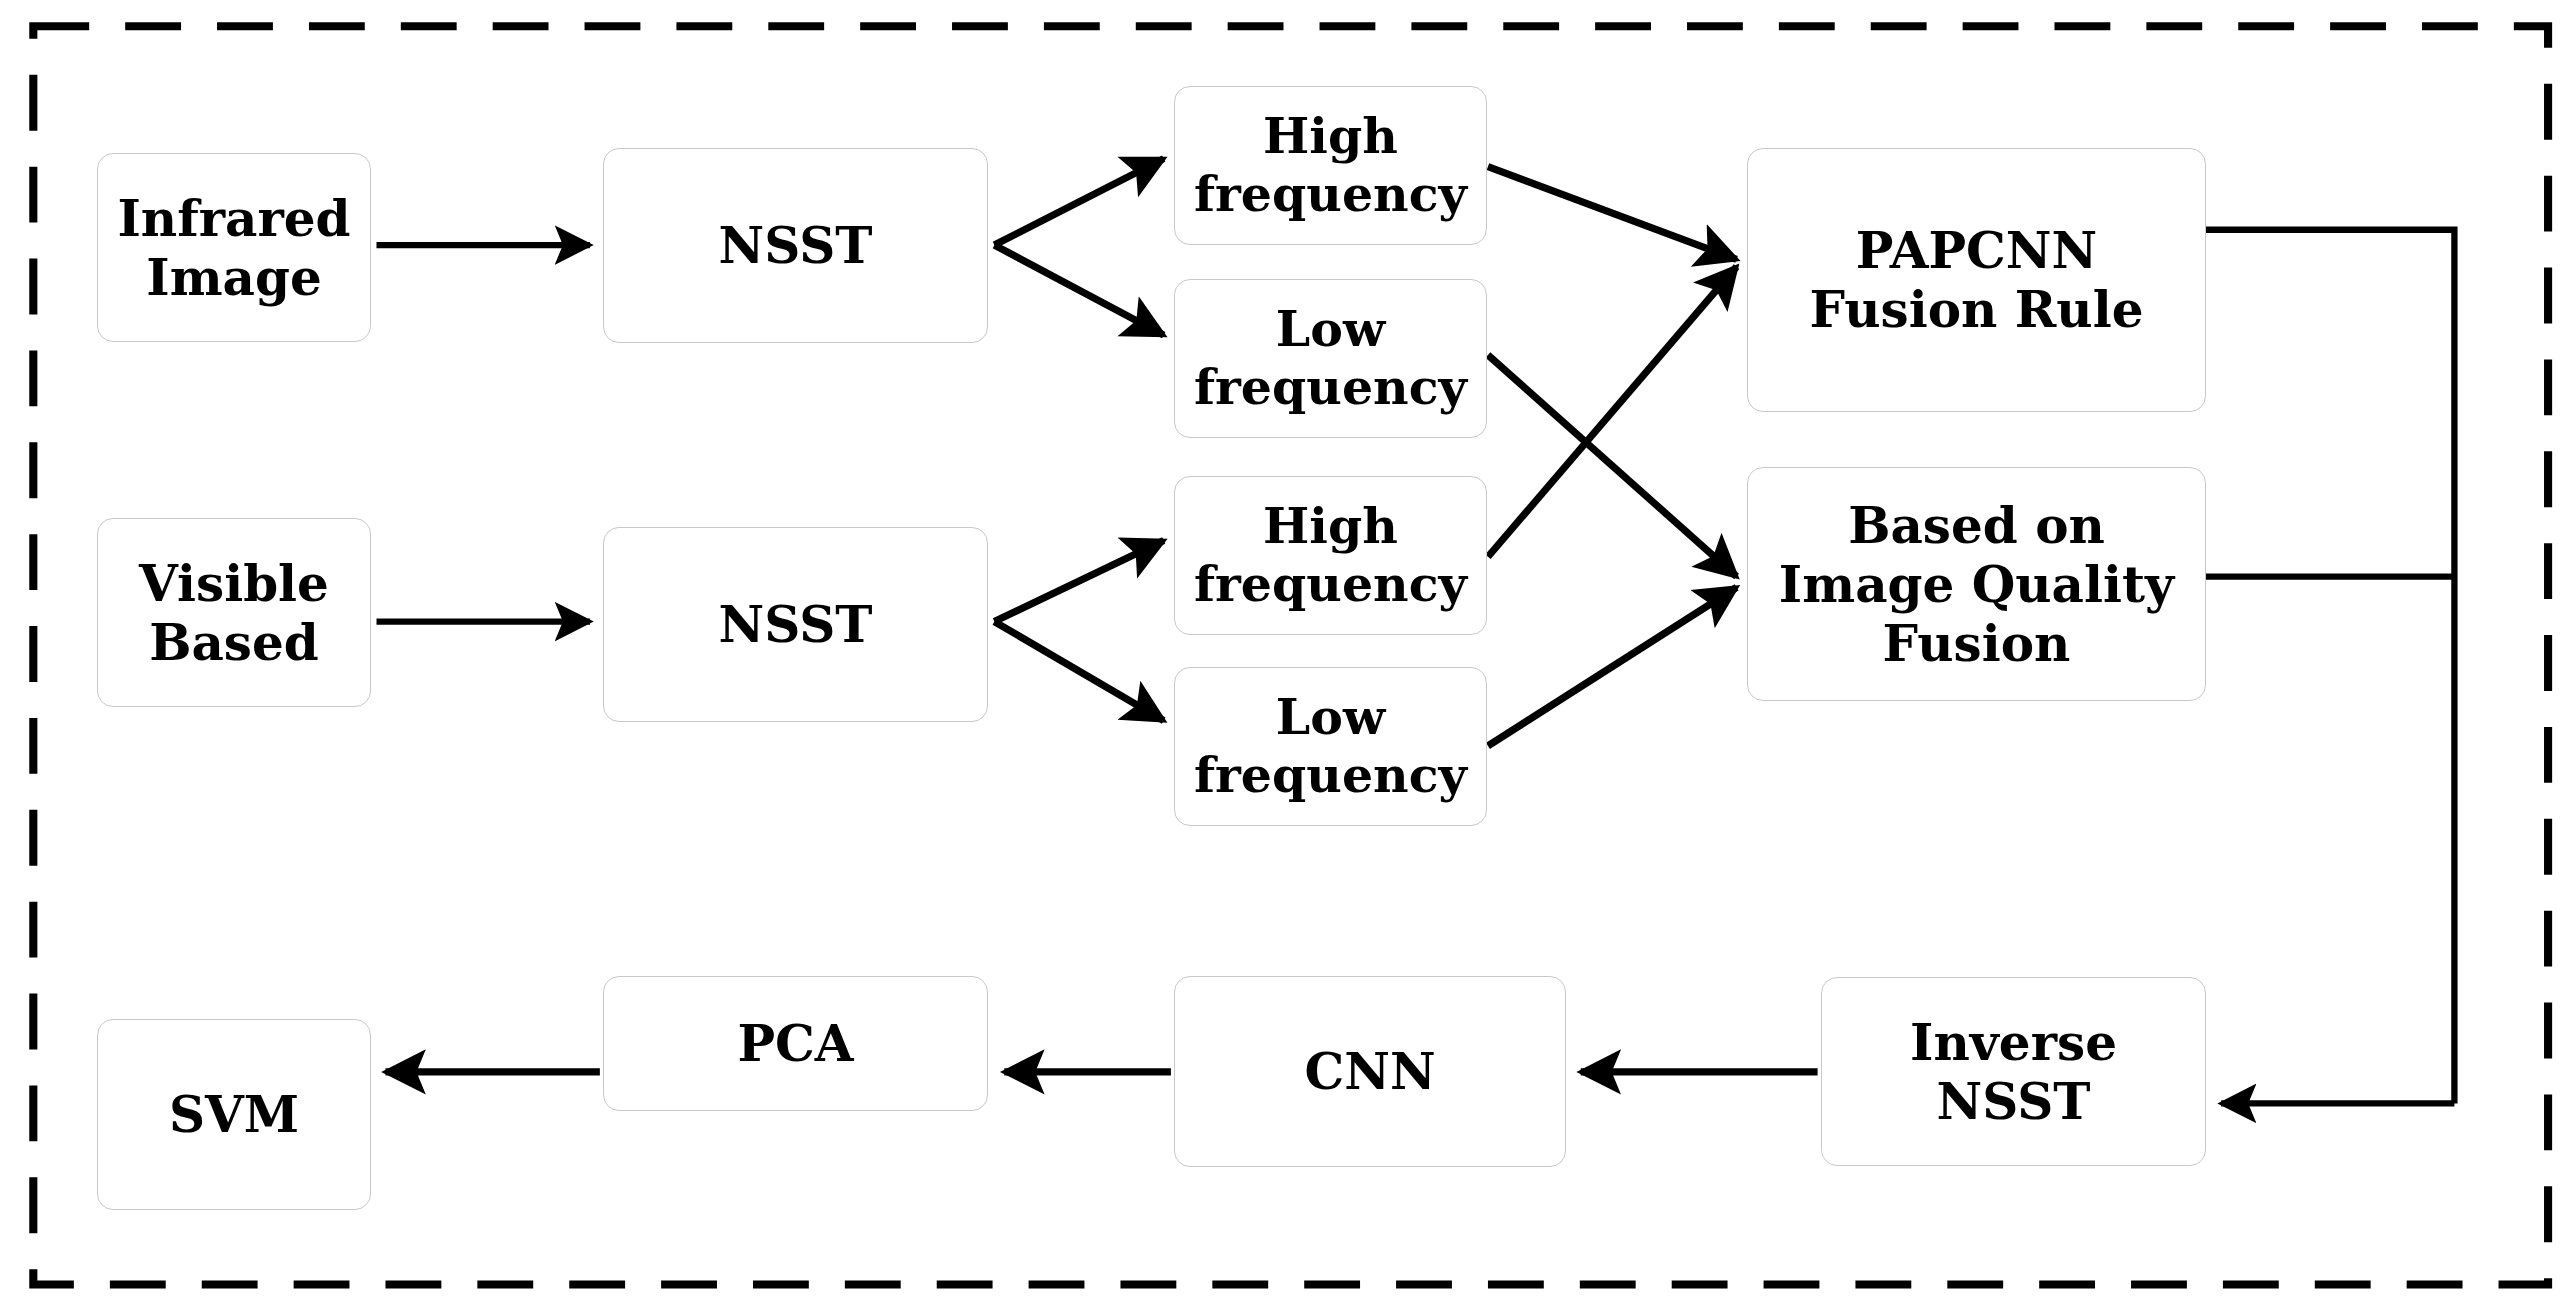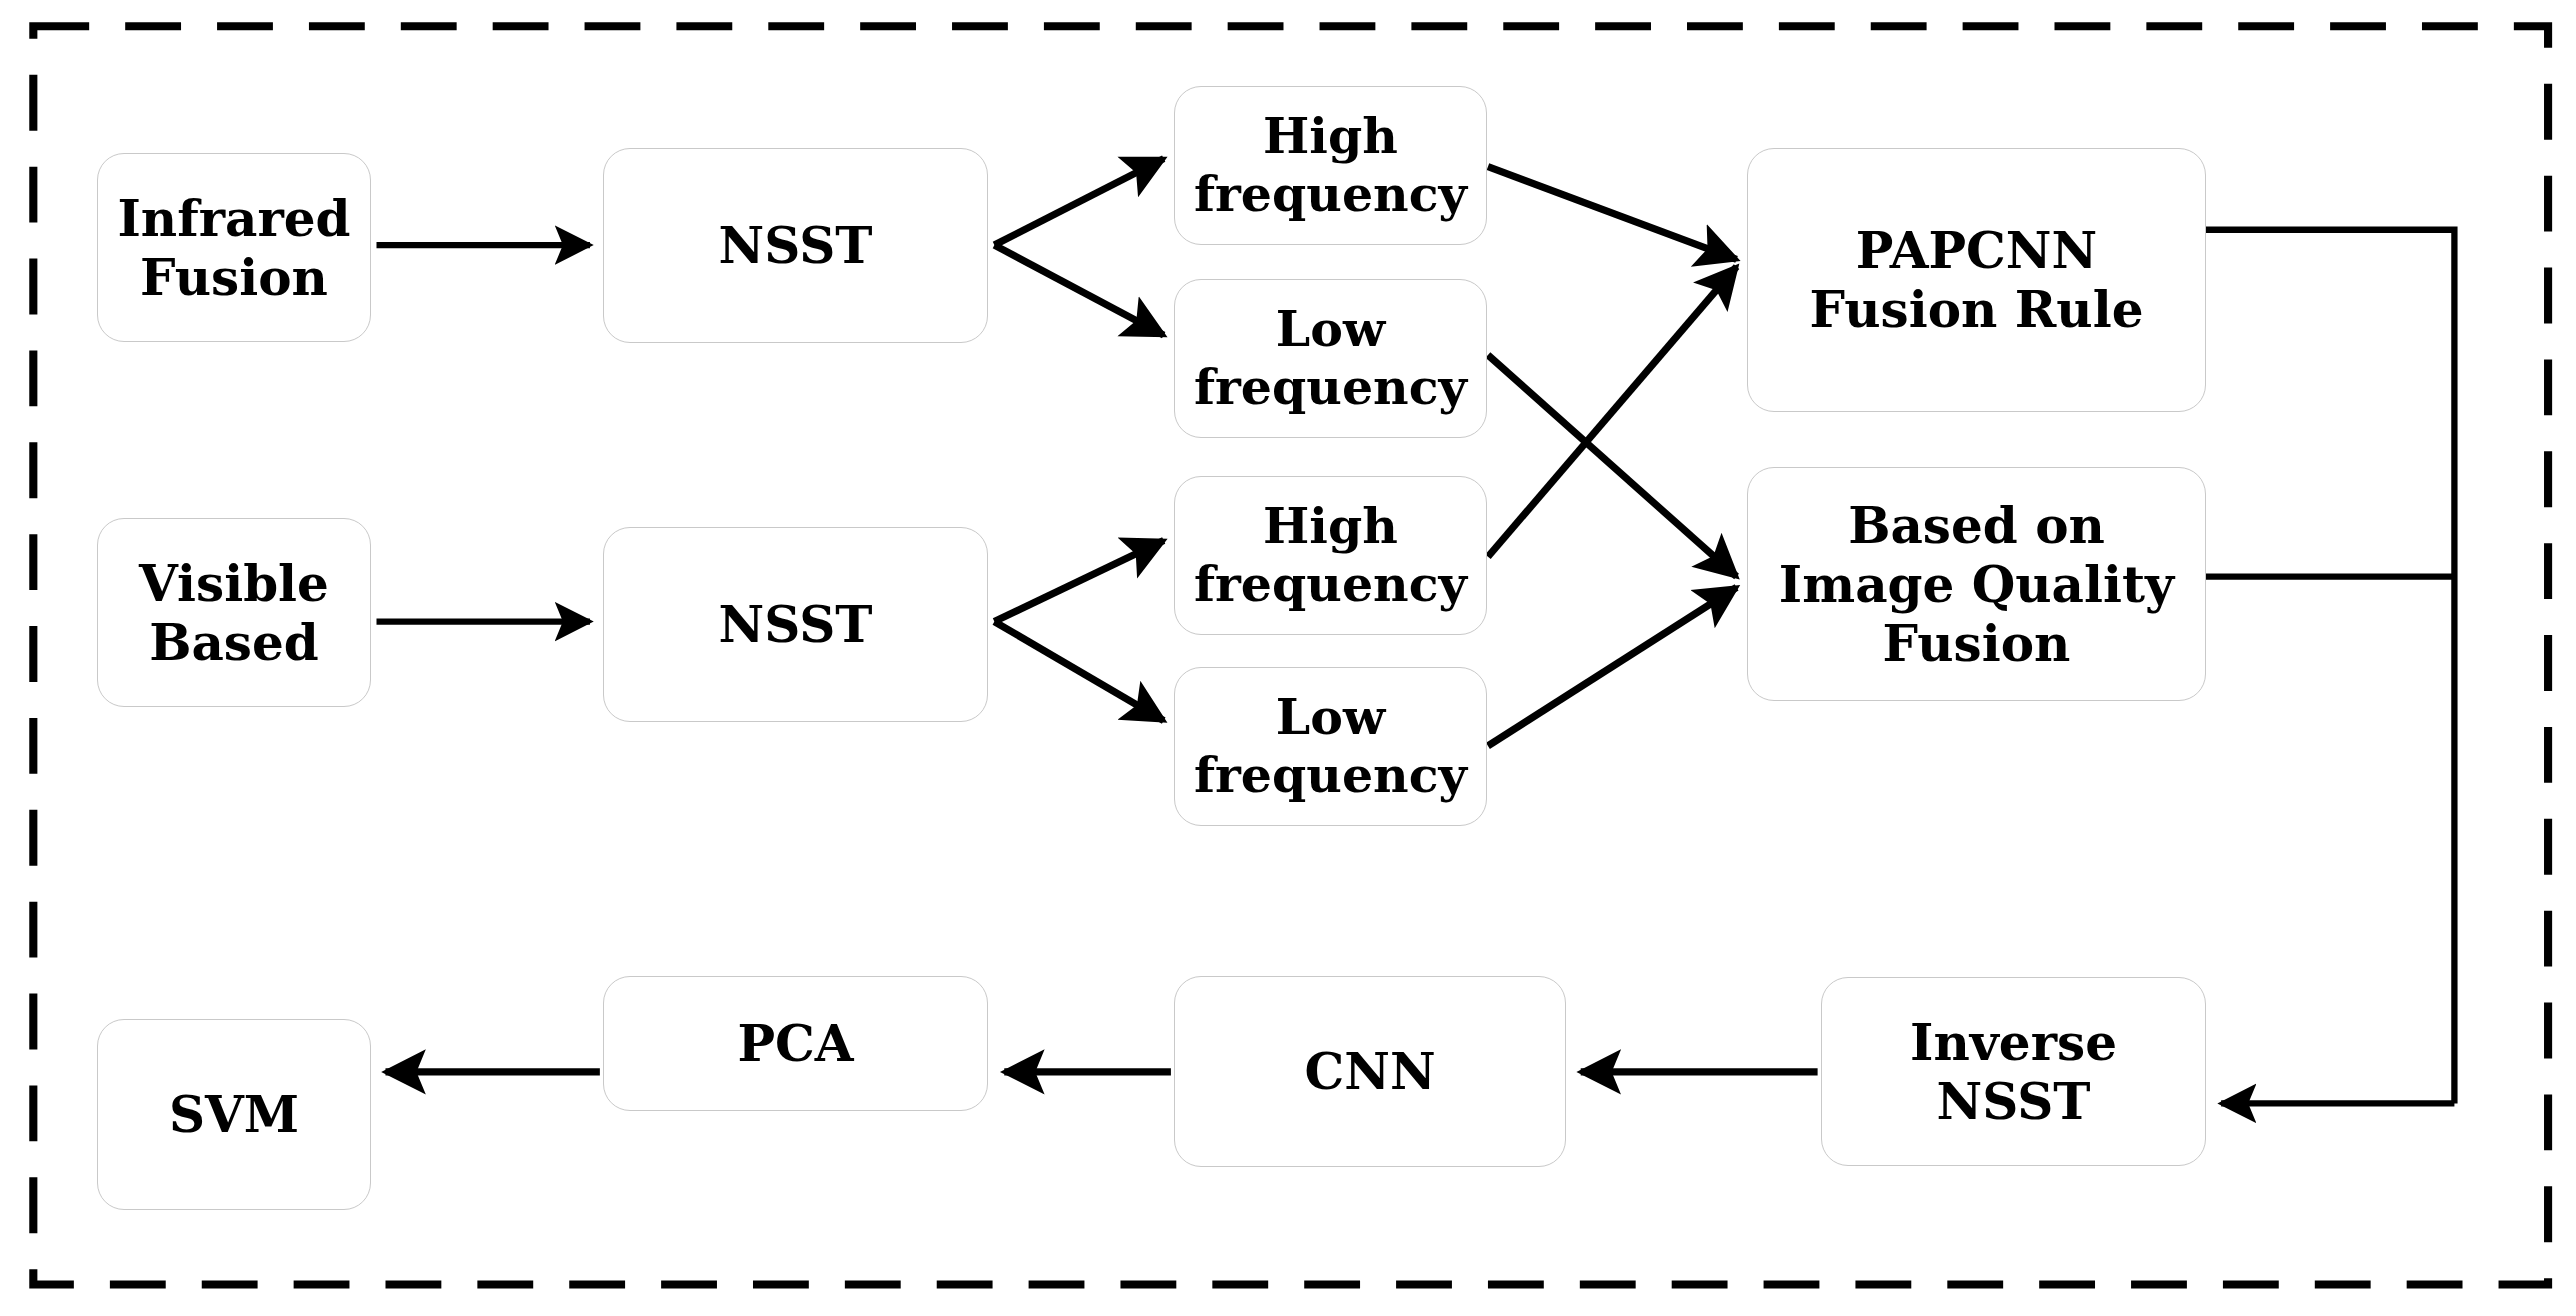--- a/index.html
+++ b/index.html
@@ -4,21 +4,21 @@
 <style>
   html,body{margin:0;padding:0;background:#ffffff;}
   body{width:2576px;height:1317px;overflow:hidden;
        font-family:"DejaVu Serif","Liberation Serif",serif;}
   #canvas{position:relative;width:2576px;height:1317px;background:#ffffff;}
   svg.layer{position:absolute;left:0;top:0;width:2576px;height:1317px;}
   .node{
     position:absolute;
     background:#ffffff;
     border:1.8px solid #c9c9c9;
-    border-radius:27px;
+    border-radius:16px;
     box-sizing:border-box;
     display:flex;
     align-items:center;
     justify-content:center;
     text-align:center;
     z-index:3;
   }
   .node .label{
     font-weight:bold;
     color:#000000;
@@ -69,21 +69,21 @@
 
     <line x1="2018" y1="1190" x2="1755" y2="1190" stroke="#000000" stroke-width="8" marker-end="url(#ah)"></line>
 
     <line x1="1300" y1="1190" x2="1115" y2="1190" stroke="#000000" stroke-width="8" marker-end="url(#ah)"></line>
 
     <line x1="666" y1="1190" x2="428" y2="1190" stroke="#000000" stroke-width="8" marker-end="url(#ah)"></line>
   </svg>
 
   <div class="node" style="left:97px;top:153px;width:274px;height:189px;">
     <span class="label f56">Infrared
-Fusion</span>
+Image</span>
   </div>
 
   <div class="node" style="left:603px;top:148px;width:385px;height:195px;">
     <span class="label f56">NSST</span>
   </div>
 
   <div class="node" style="left:1174px;top:86px;width:313px;height:159px;">
     <span class="label f54">High
 frequency</span>
   </div>

